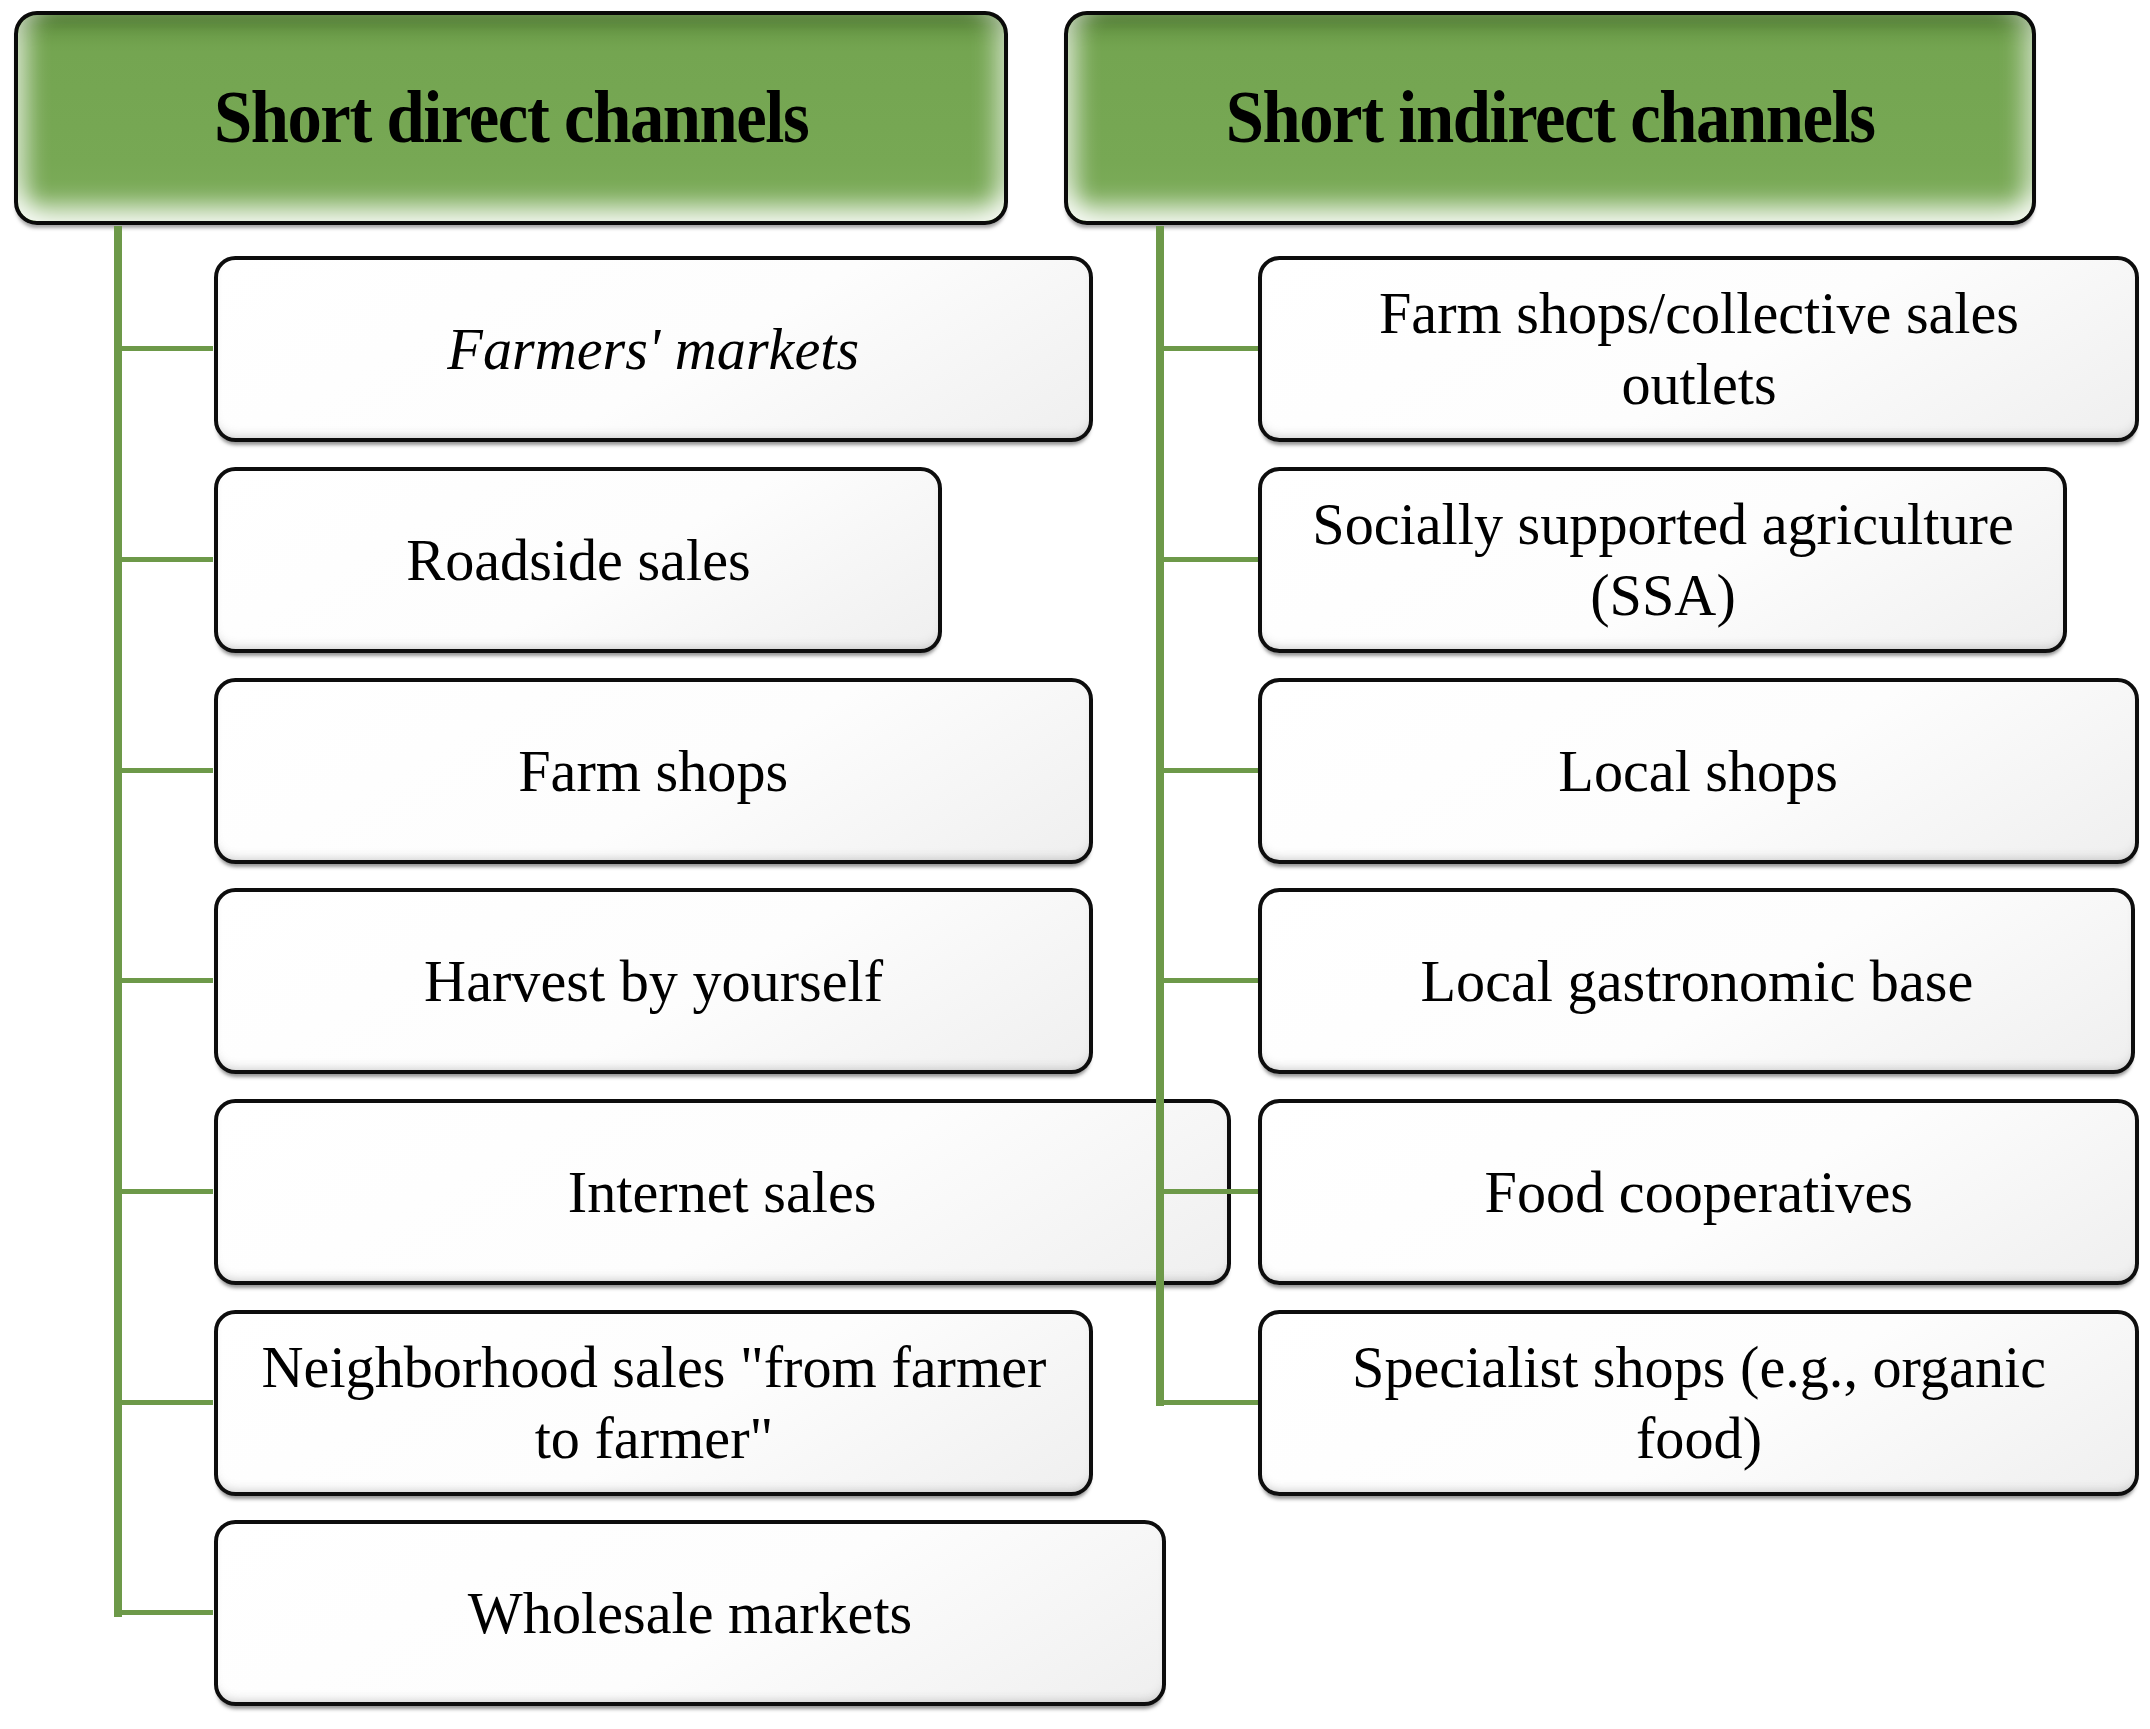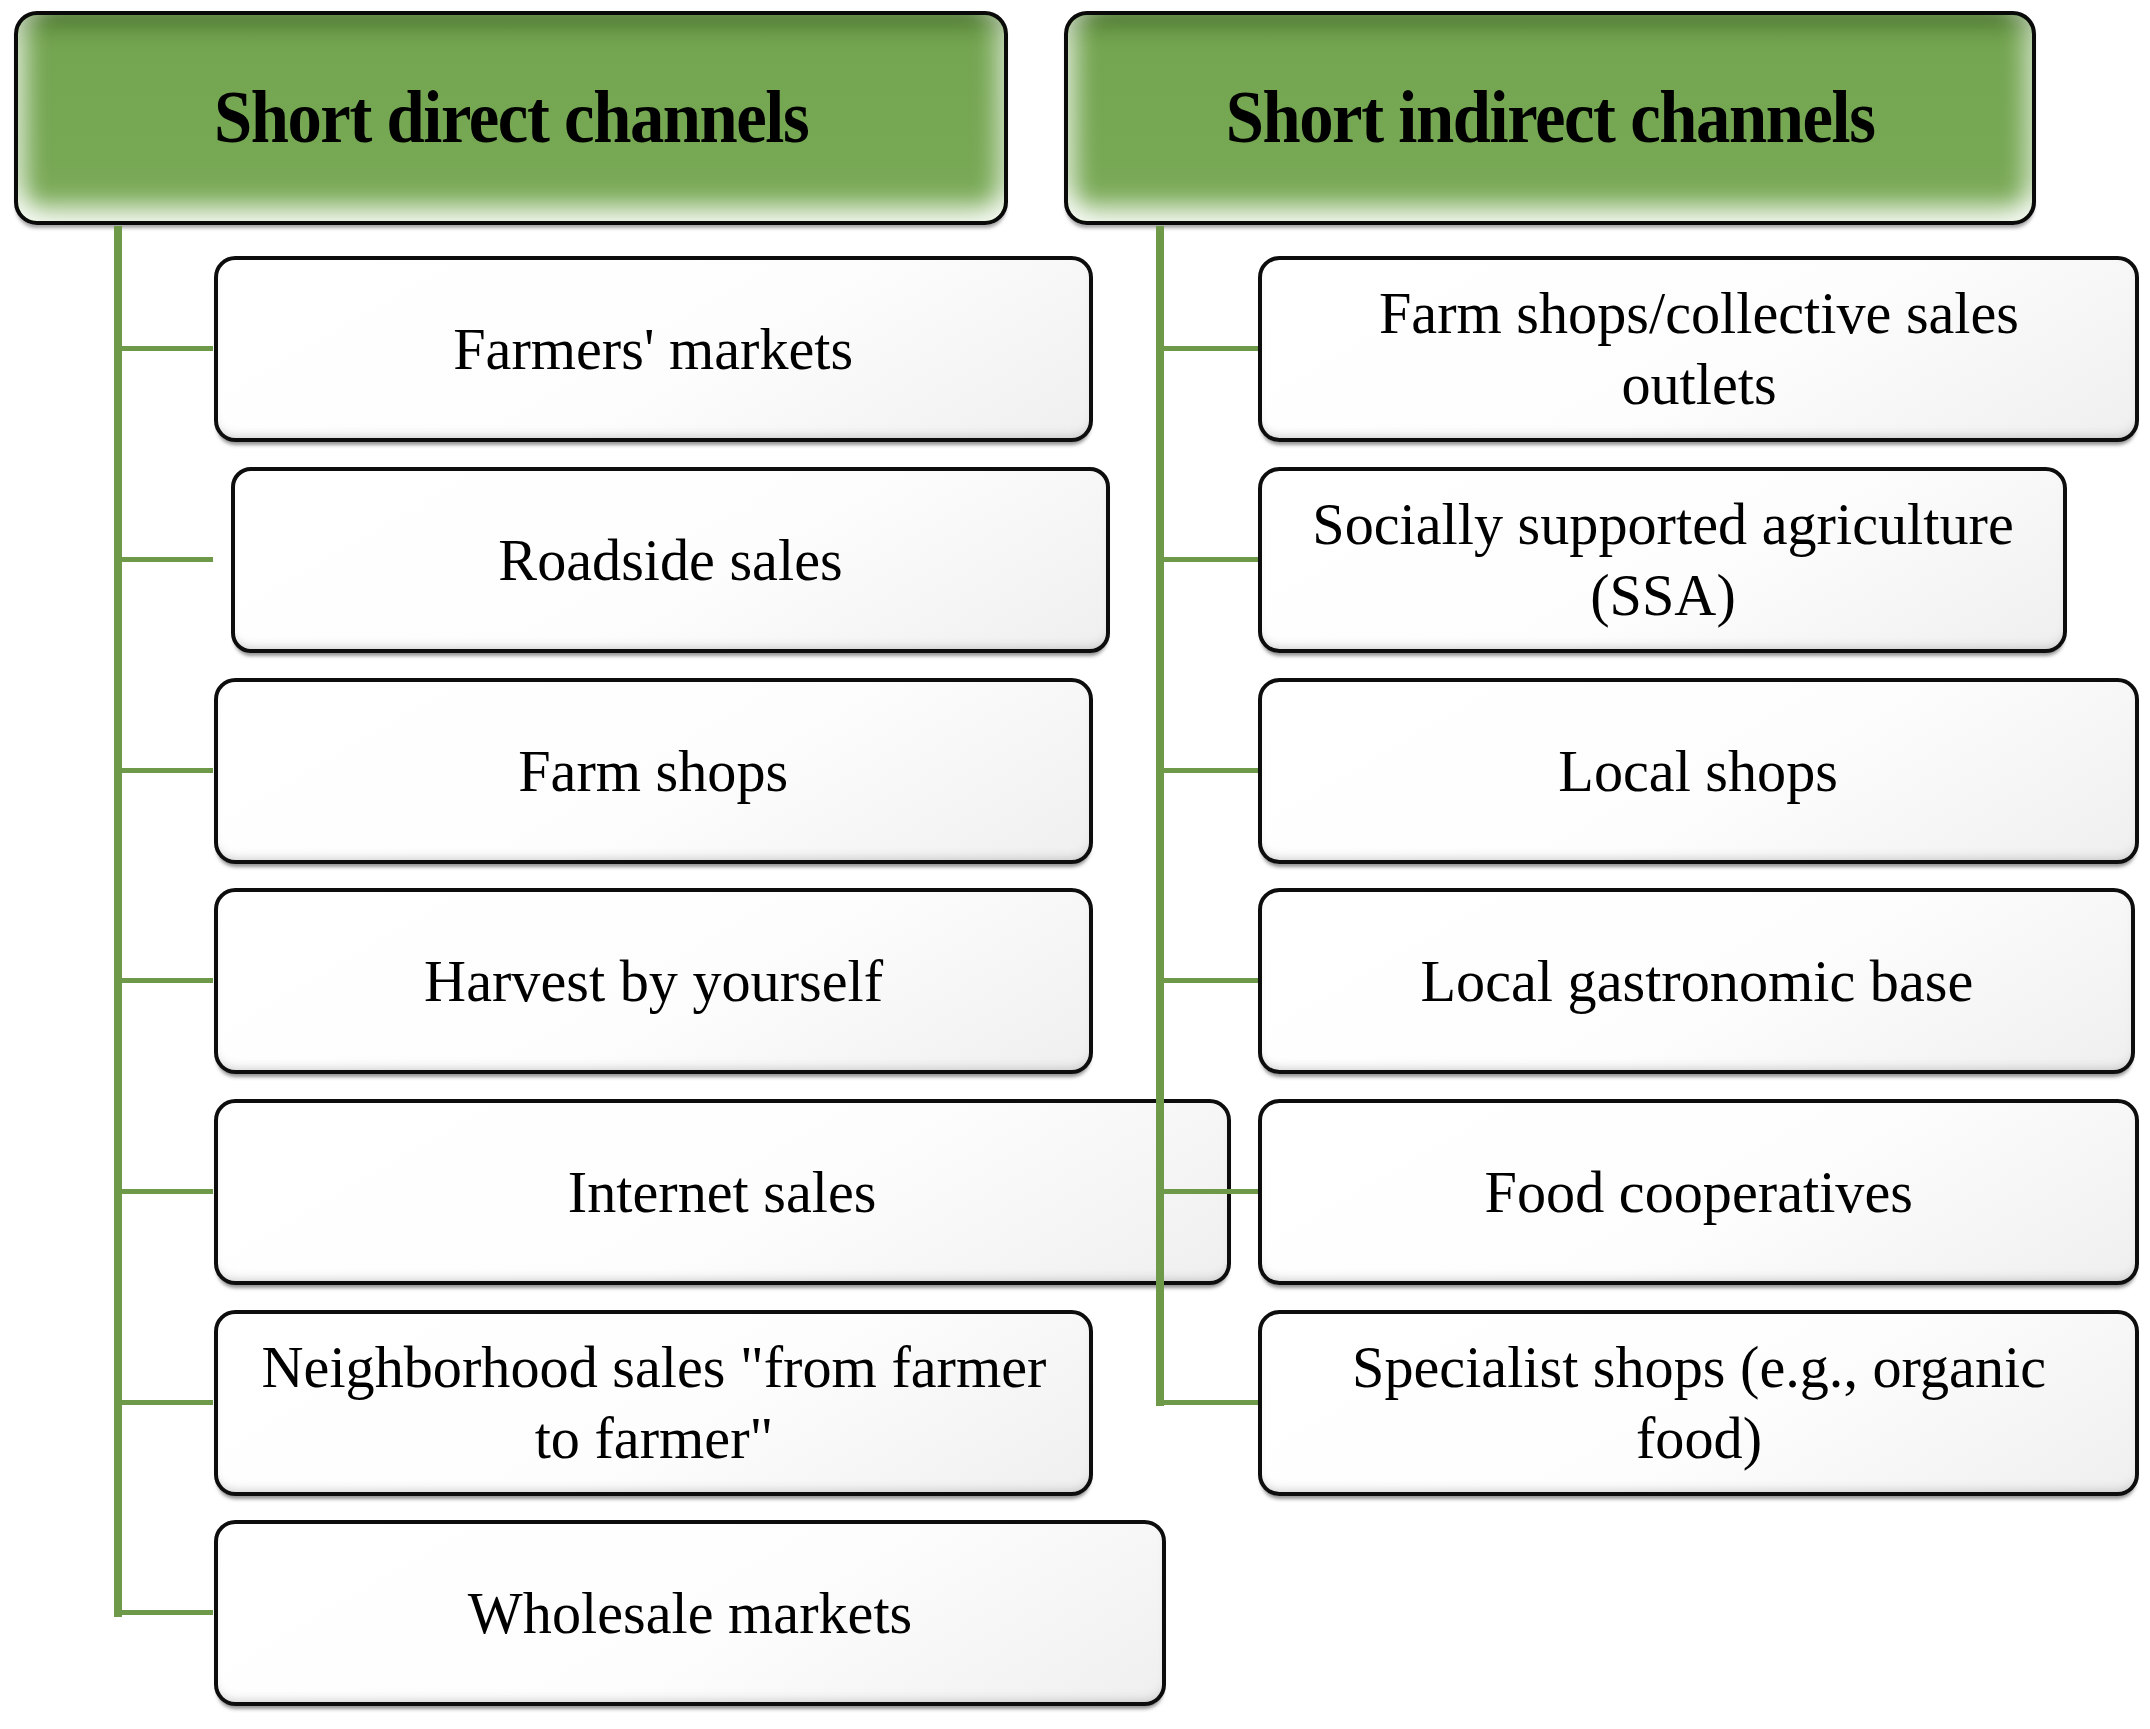--- a/index.html
+++ b/index.html
@@ -93,24 +93,24 @@
 
     <div class="trunk" style="left:114px; top:226px; height:1391px;"></div>
     <div class="branch" style="left:114px; top:346px;  width:99px;"></div>
     <div class="branch" style="left:114px; top:557px;  width:99px;"></div>
     <div class="branch" style="left:114px; top:768px; width:99px;"></div>
     <div class="branch" style="left:114px; top:978px; width:99px;"></div>
     <div class="branch" style="left:114px; top:1189px; width:99px;"></div>
     <div class="branch" style="left:114px; top:1400px; width:99px;"></div>
     <div class="branch" style="left:114px; top:1610px; width:99px;"></div>
 
-    <div class="item" style="left:214px; top:256px;  width:879px;">
+    <div class="item" style="left:214px; top:256px;  width:879px;font-style:italic;">
       <span class="item-label">Farmers' markets</span>
     </div>
-    <div class="item" style="left:231px; top:467px;  width:879px;border-radius:20px;">
+    <div class="item" style="left:214px; top:467px;  width:728px;">
       <span class="item-label">Roadside sales</span>
     </div>
     <div class="item" style="left:214px; top:678px;  width:879px;">
       <span class="item-label">Farm shops</span>
     </div>
     <div class="item" style="left:214px; top:888px; width:879px;">
       <span class="item-label">Harvest by yourself</span>
     </div>
     <div class="item" style="left:214px; top:1099px; width:1017px;">
       <span class="item-label">Internet sales</span>

